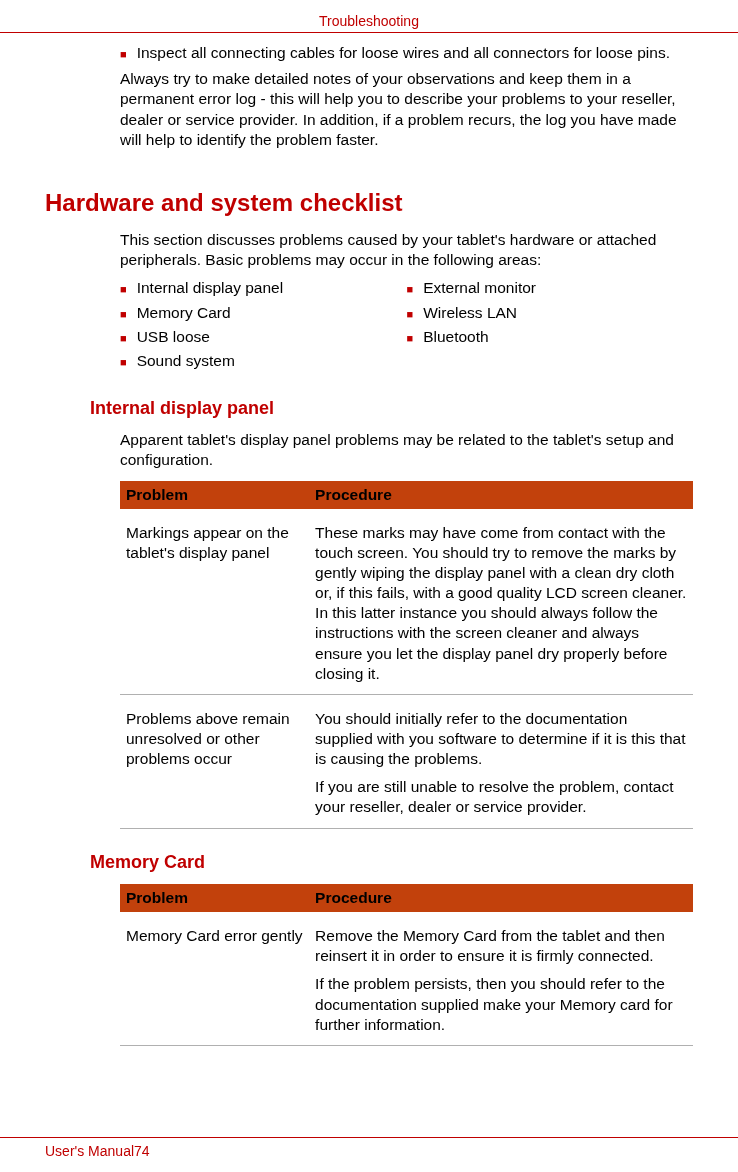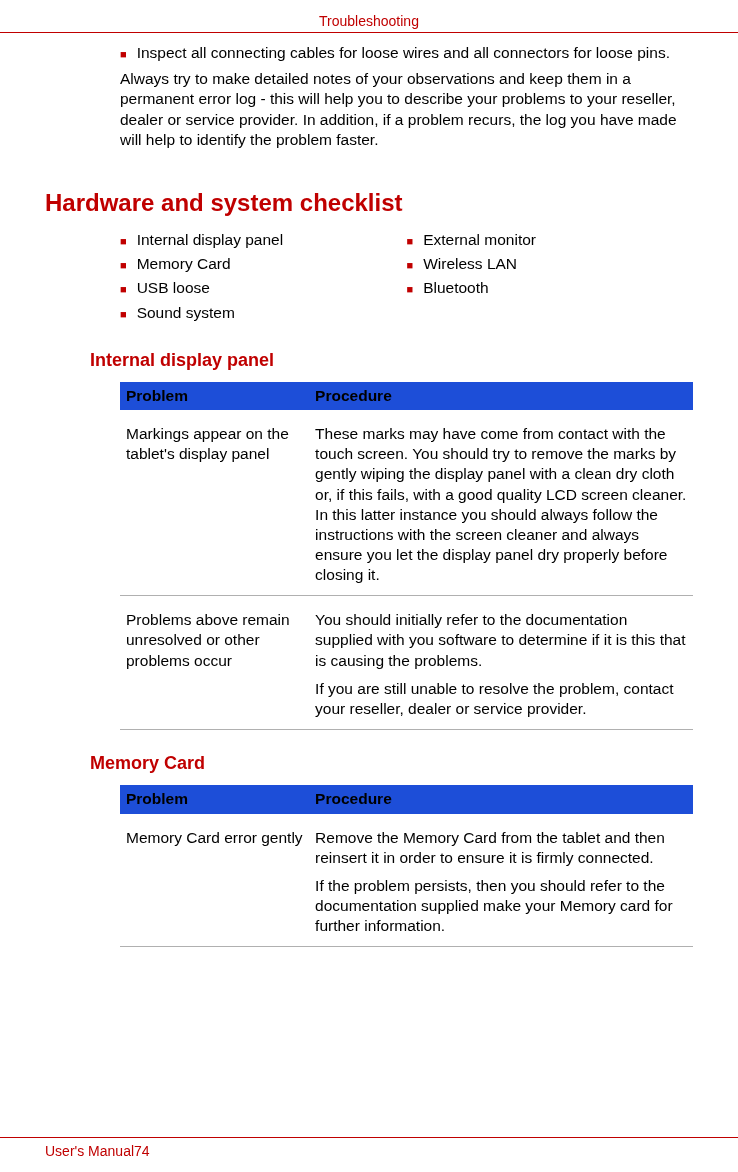--- a/index.html
+++ b/index.html
@@ -63,21 +63,21 @@
       margin-top: 8px;
     }
     .col { flex: 1; }
     .tbl {
       margin-left: 75px;
       margin-top: 10px;
       width: calc(100% - 75px);
       border-collapse: collapse;
     }
     .tbl th {
-      background: #1d4ed8;
+      background: #c2410c;
       text-align: left;
       font-weight: bold;
       padding: 4px 6px;
       font-size: 15.5px;
     }
     .tbl td {
       padding: 14px 6px 10px 6px;
       vertical-align: top;
       border-bottom: 1px solid #b0b0b0;
     }
@@ -110,20 +110,21 @@
     <div class="bullet-item">
       <span class="bullet-sq">■</span>
       <span>Inspect all connecting cables for loose wires and all connectors for loose pins.</span>
     </div>
   </div>
 
   <div class="indent-1 para">Always try to make detailed notes of your observations and keep them in a permanent error log - this will help you to describe your problems to your reseller, dealer or service provider. In addition, if a problem recurs, the log you have made will help to identify the problem faster.</div>
 
   <div class="h1">Hardware and system checklist</div>
 
+  <div class="indent-1 para">This section discusses problems caused by your tablet's hardware or attached peripherals. Basic problems may occur in the following areas:</div>
 
   <div class="two-col">
     <div class="col">
       <div class="bullet-item">
           <span class="bullet-sq">■</span>
           <span>Internal display panel</span>
         </div>
       <div class="bullet-item">
           <span class="bullet-sq">■</span>
           <span>Memory Card</span>
@@ -147,20 +148,21 @@
           <span>Wireless LAN</span>
         </div>
       <div class="bullet-item">
           <span class="bullet-sq">■</span>
           <span>Bluetooth</span>
         </div>
     </div>
   </div>
 
   <div class="h2">Internal display panel</div>
+  <div class="indent-1 para">Apparent tablet's display panel problems may be related to the tablet's setup and configuration.</div>
 
   <table class="tbl">
     <thead>
       <tr>
         <th>Problem</th>
         <th>Procedure</th>
       </tr>
     </thead>
     <tbody>
       <tr>

